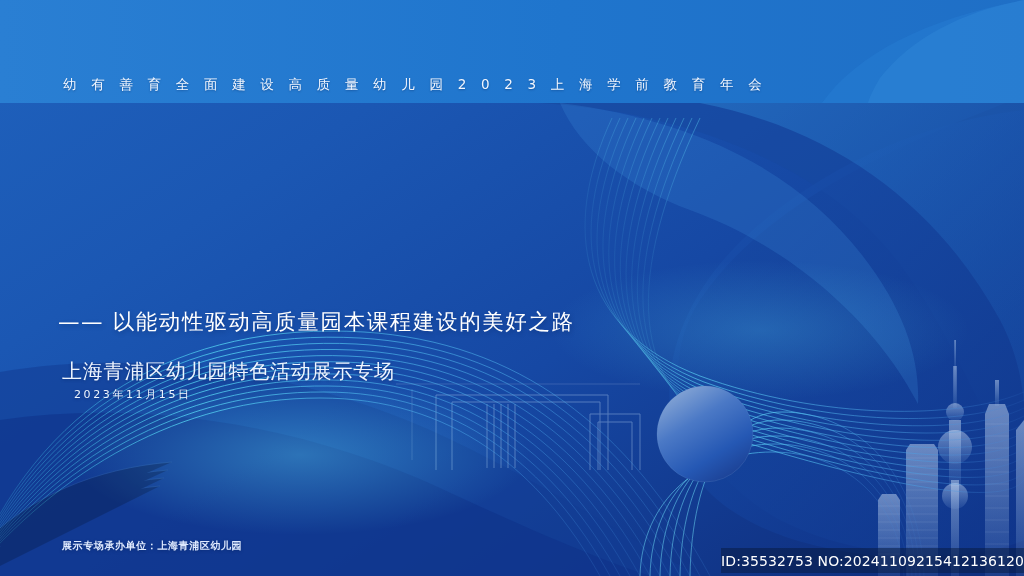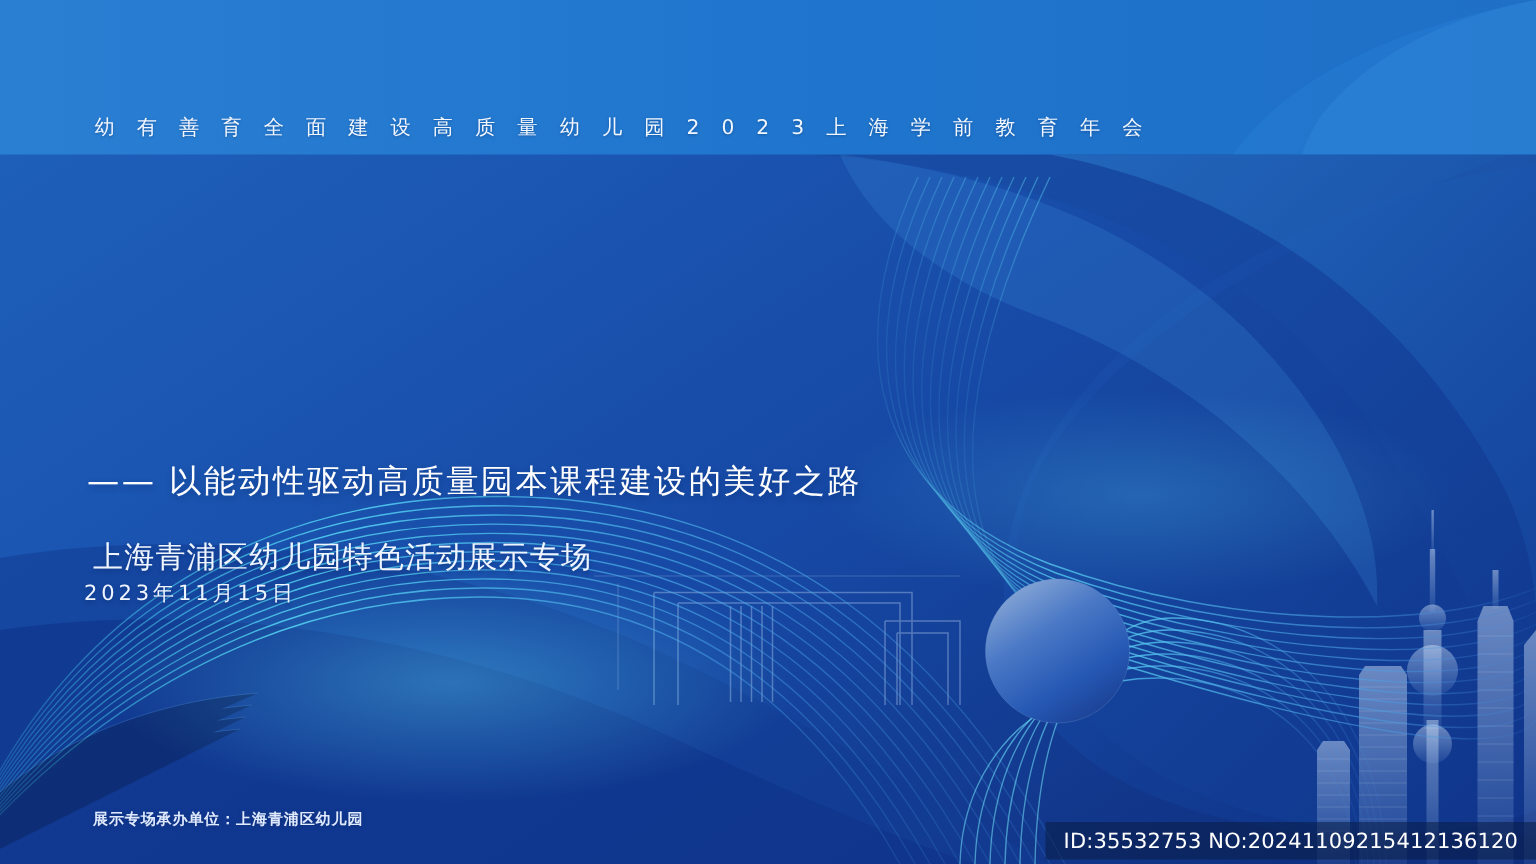--- a/index.html
+++ b/index.html
@@ -45,22 +45,22 @@
   }
 
   .venue{
     position:absolute;left:62px;top:346px;
     font-size:20px;letter-spacing:.8px;
     color:#eef5ff;font-weight:500;
     text-shadow:0 1px 3px rgba(8,35,95,.45);
     white-space:nowrap;
   }
   .date{
-    position:absolute;left:56px;top:375px;
-    font-size:14px;letter-spacing:2.6px;
+    position:absolute;left:74px;top:375px;
+    font-size:11px;letter-spacing:2.6px;
     color:#eef5ff;font-weight:500;
     text-shadow:0 1px 3px rgba(8,35,95,.45);
     white-space:nowrap;
   }
 
   .org1{
     position:absolute;left:62px;top:498px;
     font-size:13.5px;letter-spacing:.6px;
     color:#e9f2ff;font-weight:600;
     text-shadow:0 1px 3px rgba(8,35,95,.55);
@@ -90,21 +90,21 @@
     color:#ffffff;letter-spacing:-.4px;
     text-shadow:1px 1px 0 rgba(10,40,100,.5);
   }
 
   
   .idstrip{
     position:absolute;right:0;top:536px;
     height:25px;min-width:280px;
     background:rgba(8,26,66,.52);
     display:flex;align-items:center;justify-content:center;
-    padding:0 12px;box-sizing:border-box;
+    padding:0 0;box-sizing:border-box;
   }
   .idstrip span{
     font-size:14px;color:#ffffff;font-weight:400;
     letter-spacing:.1px;white-space:nowrap;
   }
 </style>
 </head>
 <body>
 
 <div id="poster">

